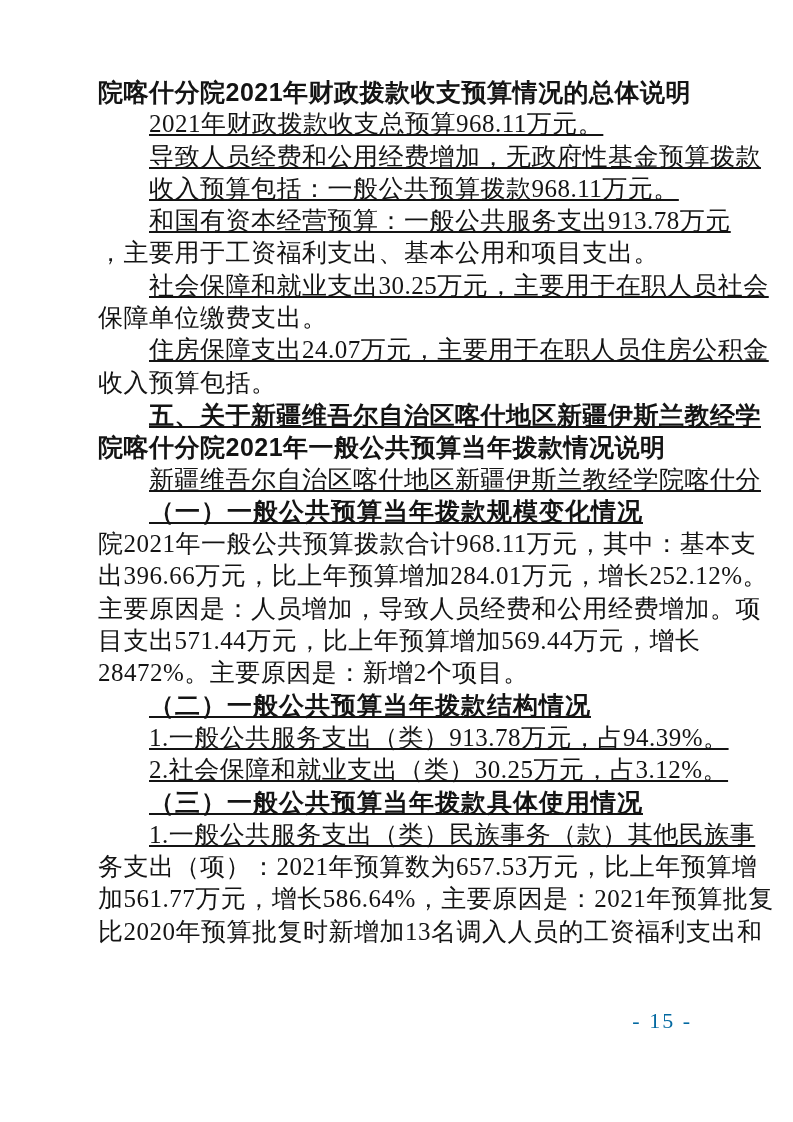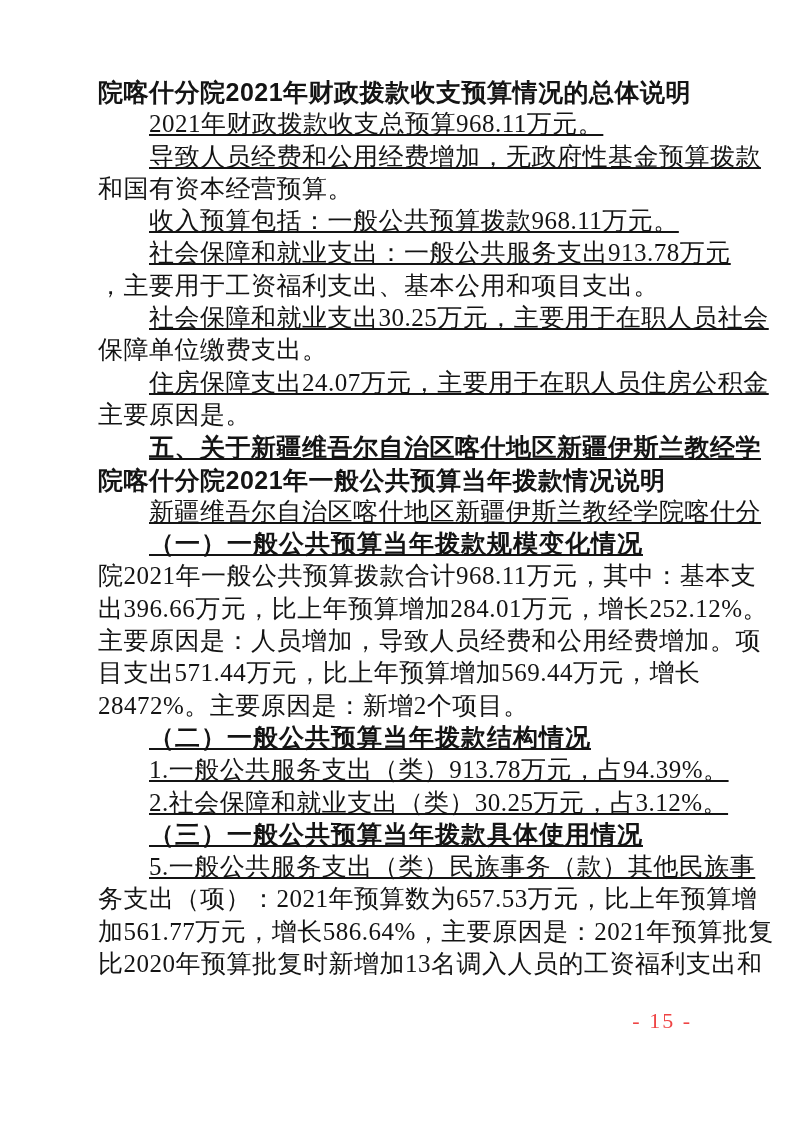--- a/index.html
+++ b/index.html
@@ -48,51 +48,50 @@
   }
   .page-number {
     position: absolute;
     left: 98px;
     top: 1008px;
     width: 594px;
     text-align: right;
     font-family: "Liberation Serif", "DejaVu Serif", serif;
     font-size: 22px;
     letter-spacing: 2px;
-    color: #ef4444;
+    color: #0369a1;
   }
 </style>
 </head>
 <body>
 
 <div class="page">
   <div class="doc">
     <div class="line h1">院喀什分院2021年财政拨款收支预算情况的总体说明</div>
     <div class="line body-text indent">2021年财政拨款收支总预算968.11万元。</div>
     <div class="line body-text indent">导致人员经费和公用经费增加，无政府性基金预算拨款</div>
-    <div class="line body-text">和国有资本经营预算。</div>
     <div class="line body-text indent">收入预算包括：一般公共预算拨款968.11万元。</div>
-    <div class="line body-text indent">社会保障和就业支出：一般公共服务支出913.78万元</div>
+    <div class="line body-text indent">和国有资本经营预算：一般公共服务支出913.78万元</div>
     <div class="line body-text">，主要用于工资福利支出、基本公用和项目支出。</div>
     <div class="line body-text indent">社会保障和就业支出30.25万元，主要用于在职人员社会</div>
     <div class="line body-text">保障单位缴费支出。</div>
     <div class="line body-text indent">住房保障支出24.07万元，主要用于在职人员住房公积金</div>
-    <div class="line body-text">主要原因是。</div>
+    <div class="line body-text">收入预算包括。</div>
     <div class="line h1 indent">五、关于新疆维吾尔自治区喀什地区新疆伊斯兰教经学</div>
     <div class="line h1">院喀什分院2021年一般公共预算当年拨款情况说明</div>
     <div class="line body-text indent">新疆维吾尔自治区喀什地区新疆伊斯兰教经学院喀什分</div>
     <div class="line sec indent">（一）一般公共预算当年拨款规模变化情况</div>
     <div class="line body-text">院2021年一般公共预算拨款合计968.11万元，其中：基本支</div>
     <div class="line body-text">出396.66万元，比上年预算增加284.01万元，增长252.12%。</div>
     <div class="line body-text">主要原因是：人员增加，导致人员经费和公用经费增加。项</div>
     <div class="line body-text">目支出571.44万元，比上年预算增加569.44万元，增长</div>
     <div class="line body-text">28472%。主要原因是：新增2个项目。</div>
     <div class="line sec indent">（二）一般公共预算当年拨款结构情况</div>
     <div class="line body-text indent">1.一般公共服务支出（类）913.78万元，占94.39%。</div>
     <div class="line body-text indent">2.社会保障和就业支出（类）30.25万元，占3.12%。</div>
     <div class="line sec indent">（三）一般公共预算当年拨款具体使用情况</div>
-    <div class="line body-text indent">5.一般公共服务支出（类）民族事务（款）其他民族事</div>
+    <div class="line body-text indent">1.一般公共服务支出（类）民族事务（款）其他民族事</div>
     <div class="line body-text">务支出（项）：2021年预算数为657.53万元，比上年预算增</div>
     <div class="line body-text">加561.77万元，增长586.64%，主要原因是：2021年预算批复</div>
     <div class="line body-text">比2020年预算批复时新增加13名调入人员的工资福利支出和</div>
   </div>
   <div class="page-number">- 15 -</div>
 </div>
 
 </body></html>

